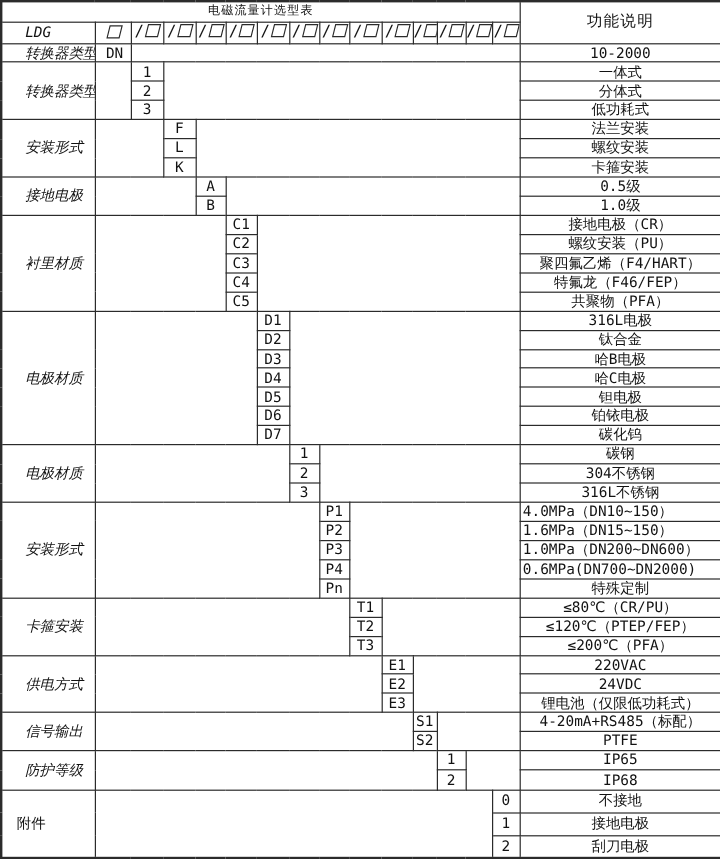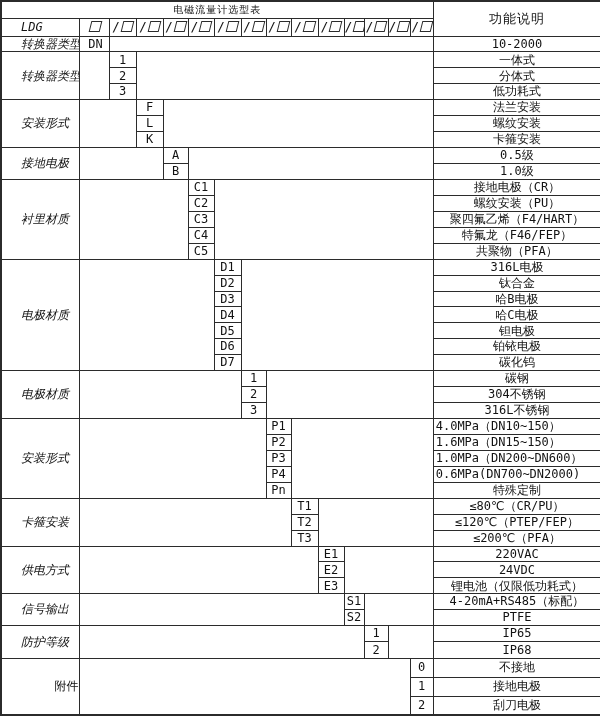--- a/index.html
+++ b/index.html
@@ -27,21 +27,21 @@
     overflow:hidden;
     white-space:nowrap;
     line-height:1.05;
   }
   tr.rh17{height:17px;}
   tr.rh18{height:18px;}
   tr.rh19{height:19px;}
   td.title{font-size:10px;letter-spacing:1px;}
   td.fnh{font-size:13px;letter-spacing:1px;}
   td.lbl{text-align:left;padding-left:19px;font-style:italic;}
-  td.lblc{text-align:right;}
+  td.lblc{text-align:left;padding-left:12px;}
   td.codeL{text-align:center;padding-left:3px;}
   td.dL{text-align:left;padding-left:2px;}
   span.sq{
     display:inline-block;
     width:9px;height:9px;
     border:1px solid var(--border);
     transform:skewX(-14deg);
     margin-left:2px;
     vertical-align:-1px;
   }

